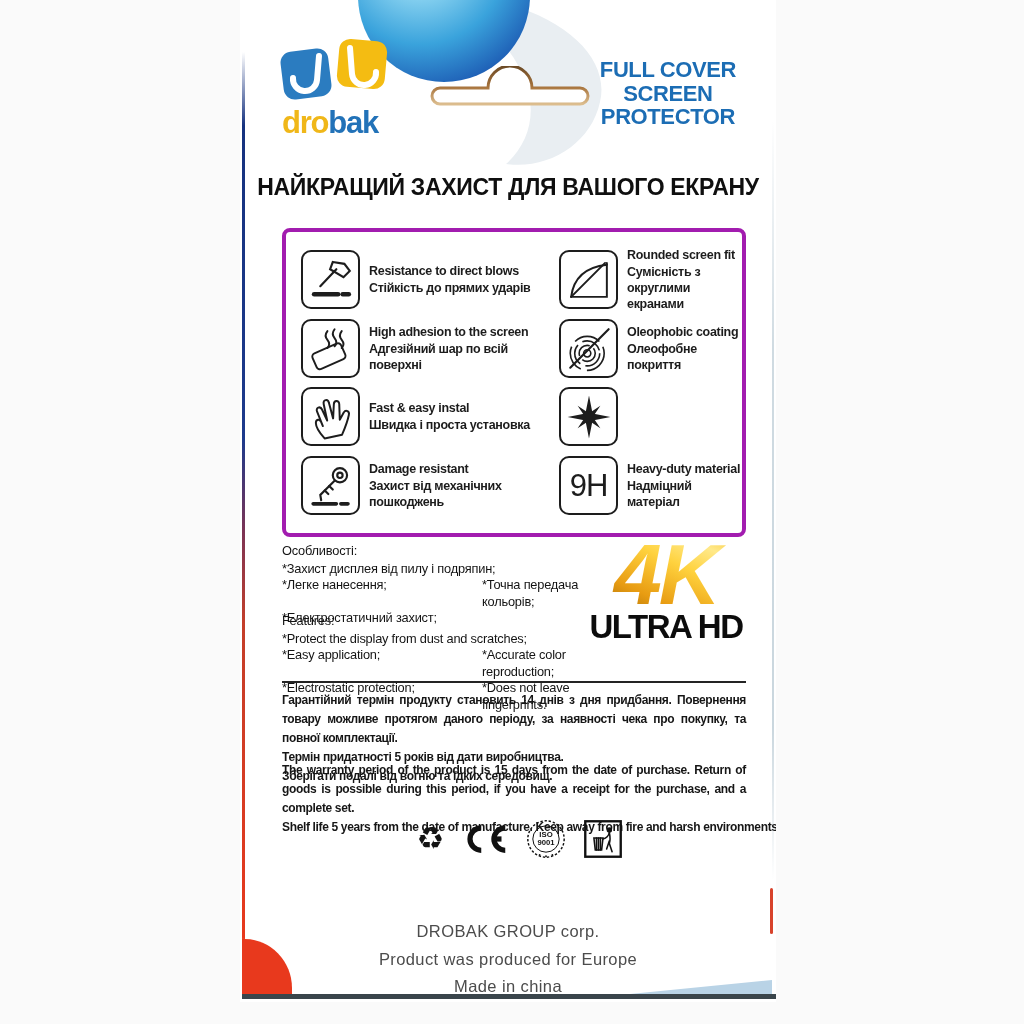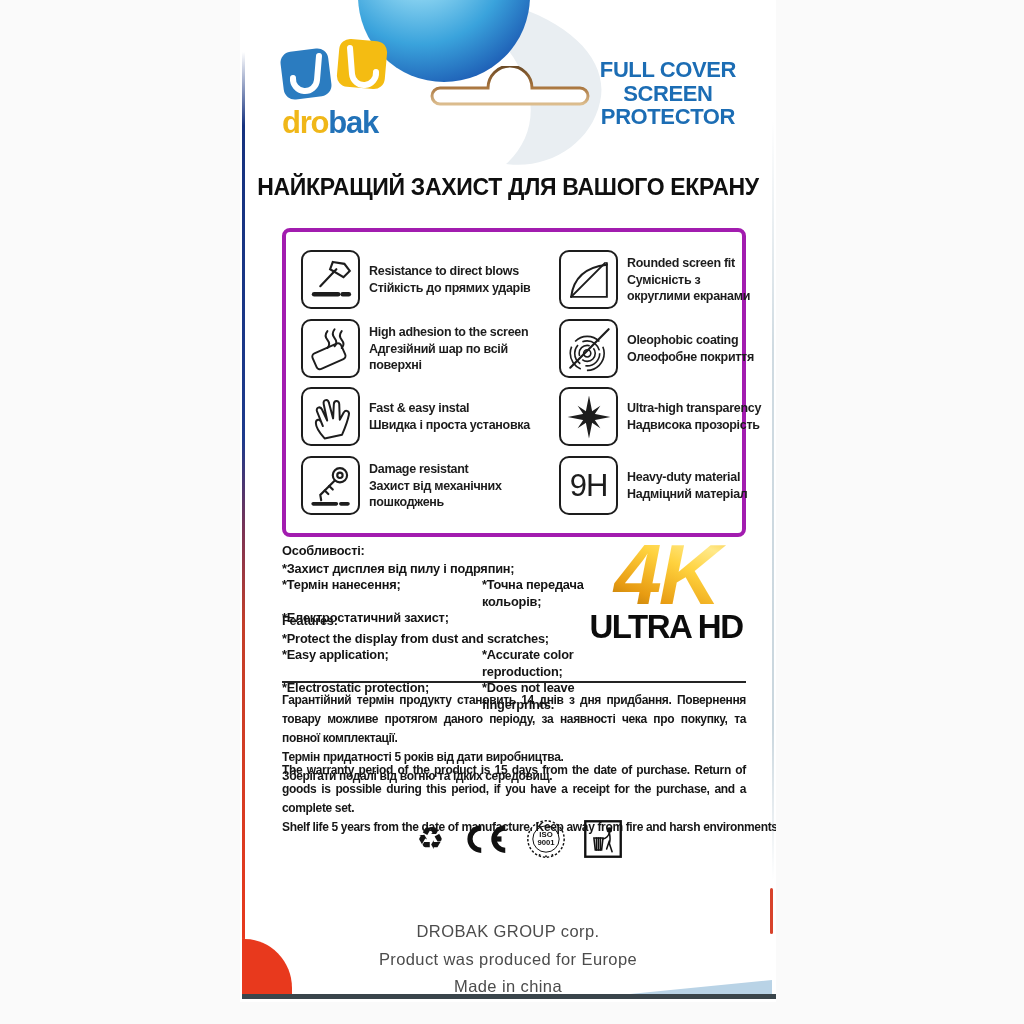--- a/index.html
+++ b/index.html
@@ -42,21 +42,21 @@
     grid-template-rows:repeat(4,1fr);grid-auto-flow:column;column-gap:20px;}
   .f-item{display:flex;align-items:center;gap:9px;}
   .f-icon{width:59px;height:59px;border:2.3px solid #1d1d1d;border-radius:10px;flex:0 0 auto;
     display:flex;align-items:center;justify-content:center;background:#fff;text-align:right;}
   .f-text{font-size:12.5px;font-weight:700;color:#1c1c1c;line-height:16px;letter-spacing:-0.3px;}
   .f-en{white-space:nowrap;margin-bottom:1px;}
   .nine-h{font-size:31px;font-weight:500;letter-spacing:-1px;color:#1d1d1d;}
 
   
   .list-block{position:absolute;left:42px;width:334px;z-index:4;color:#141414;
-    font-size:12.8px;font-weight:700;line-height:16.5px;letter-spacing:-0.2px;}
+    font-size:12.8px;font-weight:400;line-height:16.5px;letter-spacing:-0.2px;}
   .list-ua{top:543px;}
   .list-en{top:613px;}
   .list-heading{margin-bottom:1px;}
   .two-col{display:grid;grid-template-columns:200px auto;}
 
   
   .badge4k{position:absolute;left:344px;top:536px;width:164px;text-align:center;z-index:4;}
   .fourk{font-size:86px;line-height:76px;font-weight:900;font-style:italic;letter-spacing:-3px;
     background:linear-gradient(to top right,#a36a05 5%,#e89c12 30%,#ffd23e 60%,#ffe98a 80%,#f7bd20 100%);
     -webkit-background-clip:text;background-clip:text;color:transparent;text-align:center;}
@@ -220,43 +220,39 @@
         </div>
       </div>
 
       <div class="f-item">
         <div class="f-icon">
           <svg width="50" height="50" viewBox="0 0 56 56">
             <path d="M28 4 L32 24 L52 28 L32 32 L28 52 L24 32 L4 28 L24 24 Z" fill="#1d1d1d"></path>
             <path d="M28 10 L31 25 L46 28 L31 31 L28 46 L25 31 L10 28 L25 25 Z" fill="#1d1d1d" transform="rotate(45 28 28)"></path>
           </svg>
         </div>
-        <div class="f-text">
-          <div class="f-en">Ultra-high transparency</div>
-          <div class="f-ua">Надвисока прозорість</div>
-        </div>
       </div>
 
       <div class="f-item">
         <div class="f-icon">
           <span class="nine-h">9H</span>
         </div>
         <div class="f-text">
           <div class="f-en">Heavy-duty material</div>
           <div class="f-ua">Надміцний матеріал</div>
         </div>
       </div>
 
     </div>
 
     <div class="list-block list-ua">
       <div class="list-heading">Особливості:</div>
       <div>*Захист дисплея від пилу і подряпин;</div>
       <div class="two-col">
-        <div>*Термін нанесення;</div>
+        <div>*Легке нанесення;</div>
         <div>*Точна передача кольорів;</div>
         <div>*Електростатичний захист;</div>
       </div>
     </div>
 
     <div class="list-block list-en">
       <div class="list-heading">Features:</div>
       <div>*Protect the display from dust and scratches;</div>
       <div class="two-col">
         <div>*Easy application;</div>

